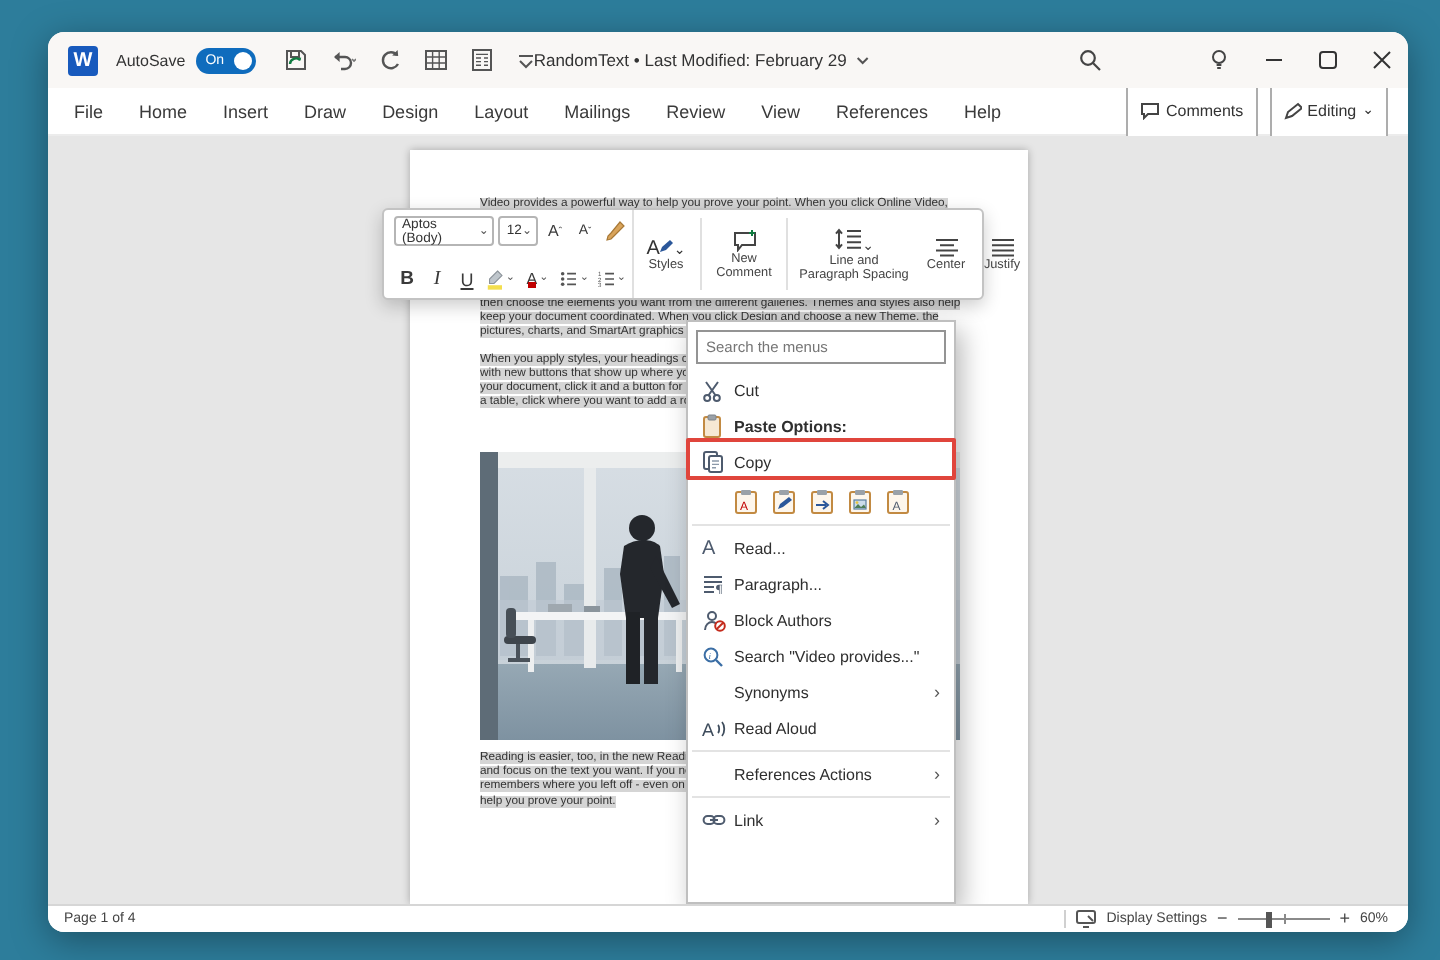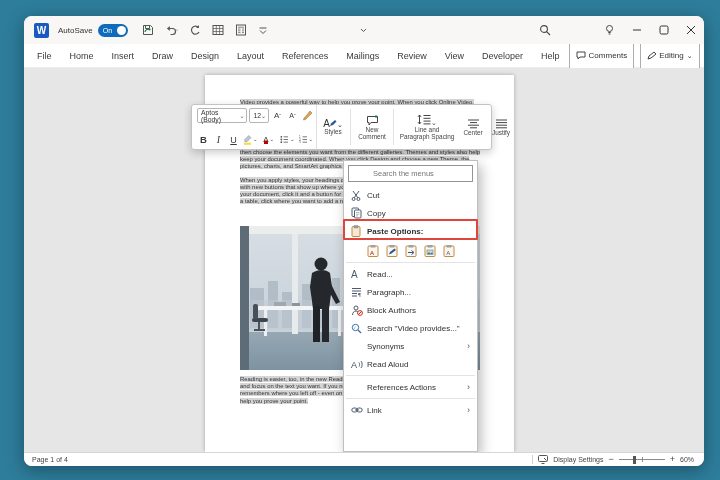--- a/index.html
+++ b/index.html
@@ -63,21 +63,21 @@
   .und-u { text-decoration:underline; font-size:9px; }
   .colorbar { position:absolute; left:1px; right:1px; bottom:0; height:3px; }
   .mtb-right { flex:1; display:flex; align-items:stretch; border-left:1px solid #E0E0E0; }
   .bigbtn { display:flex; flex-direction:column; align-items:center; justify-content:center;
             font-size:6.4px; color:#444; text-align:center; line-height:7px; padding:2px 2px; }
   .vsep { width:1px; background:#E0E0E0; margin:4px 1px; }
 
   
   .ctxmenu { position:absolute; left:343px; top:160px; width:135px; height:292px; background:#fff;
              border:1px solid #BFBFBF; box-shadow:3px 5px 12px rgba(0,0,0,.28); z-index:60; padding-top:3px; }
-  .ctx-search { margin:1px 4px 4px 4px; height:17px; border:1px solid #949494; display:flex; align-items:center;padding-left:20px; }
+  .ctx-search { margin:1px 4px 4px 4px; height:17px; border:1px solid #949494; display:flex; align-items:center; }
   .ctx-search input { border:none; outline:none; width:100%; font-size:7.5px; color:#444; padding:0 4px;
                       font-family:"Liberation Sans", sans-serif; background:transparent; }
   .mi { height:18px; display:flex; align-items:center; padding:0 7px 0 7px; position:relative; }
   .mic { width:16px; display:flex; align-items:center; justify-content:flex-start; flex:none; }
   .mil { font-size:8px; color:#2F2F2F; white-space:nowrap; }
   .mil.bold { font-weight:bold; }
   .mia { margin-left:auto; font-size:9px; color:#555; line-height:1; }
   .pasterow { height:20px; display:flex; align-items:center; gap:7px; padding-left:23px; }
   .msep { height:1px; background:#E3E3E3; margin:2px 2px; }
   .redbox { position:absolute; left:-1px; right:-1px; top:58px; height:21px; border:2px solid #E0453C;
@@ -141,20 +141,21 @@
           </svg>
       </span>
       <span>
         <svg width="10" height="11" viewBox="0 0 10 11">
             <path d="M1.5 3h7" stroke="#555" stroke-width="1"></path>
             <path d="M2 5.5l3 3 3-3" fill="none" stroke="#555" stroke-width="1"></path>
           </svg>
       </span>
     </div>
     <div class="tb-title">
+      <span>RandomText  •  Last Modified: February 29</span>
       <svg width="7" height="5" viewBox="0 0 7 5">
           <path d="M1 1l2.5 2.5L6 1" fill="none" stroke="#555" stroke-width="1"></path>
         </svg>
     </div>
     <div class="tb-right">
       <span class="tb-ic">
         <svg width="12" height="12" viewBox="0 0 12 12">
             <circle cx="5" cy="5" r="3.4" fill="none" stroke="#444" stroke-width="1.1"></circle>
             <path d="M7.6 7.6 11 11" stroke="#444" stroke-width="1.1"></path>
           </svg>
@@ -185,25 +186,24 @@
   </div>
 
   <div class="tabrow">
     <div class="tabs">
       <span class="tab">File</span>
       <span class="tab">Home</span>
       <span class="tab">Insert</span>
       <span class="tab">Draw</span>
       <span class="tab">Design</span>
       <span class="tab">Layout</span>
-      <span class="tab">References</span>
       <span class="tab">Mailings</span>
       <span class="tab">Review</span>
       <span class="tab">View</span>
-      <span class="tab">Developer</span>
+      <span class="tab">References</span>
       <span class="tab">Help</span>
     </div>
     <div class="ribbon-actions">
       <div class="pill">
         <svg width="10" height="9" viewBox="0 0 10 9">
             <path d="M1 1h8v5H4L2 8V6H1z" fill="none" stroke="#444" stroke-width="1"></path>
           </svg>
         <span>Comments</span>
       </div>
       <div class="pill">
@@ -408,37 +408,37 @@
               <path d="M2 1l5 7M8 1 3 8" stroke="#4E5B6E" stroke-width="1"></path>
               <circle cx="2.6" cy="9" r="1.5" fill="none" stroke="#4E5B6E" stroke-width="1"></circle>
               <circle cx="7.4" cy="9" r="1.5" fill="none" stroke="#4E5B6E" stroke-width="1"></circle>
             </svg>
         </span>
         <span class="mil">Cut</span>
       </div>
 
       <div class="mi">
         <span class="mic">
+          <svg width="10" height="12" viewBox="0 0 10 12">
+              <rect x="1" y="1.5" width="8" height="10" rx="1" fill="#F6E8D3" stroke="#C28A42" stroke-width="1"></rect>
+              <rect x="3" y="0.5" width="4" height="2.5" rx=".6" fill="#9AA1A8" stroke="#7C838A" stroke-width=".5"></rect>
+            </svg>
+        </span>
+        <span class="mil bold">Paste Options:</span>
+      </div>
+
+      <div class="mi">
+        <span class="mic">
           <svg width="11" height="12" viewBox="0 0 11 12">
               <rect x="1" y="1" width="6.5" height="8.5" rx="1" fill="none" stroke="#4E5B6E" stroke-width="1"></rect>
               <rect x="3.5" y="3" width="6.5" height="8" rx="1" fill="#fff" stroke="#4E5B6E" stroke-width="1"></rect>
               <path d="M5 5.5h3.5M5 7.2h3.5M5 8.9h2" stroke="#8C99A9" stroke-width=".7"></path>
             </svg>
         </span>
         <span class="mil">Copy</span>
-      </div>
-
-      <div class="mi">
-        <span class="mic">
-          <svg width="10" height="12" viewBox="0 0 10 12">
-              <rect x="1" y="1.5" width="8" height="10" rx="1" fill="#F6E8D3" stroke="#C28A42" stroke-width="1"></rect>
-              <rect x="3" y="0.5" width="4" height="2.5" rx=".6" fill="#9AA1A8" stroke="#7C838A" stroke-width=".5"></rect>
-            </svg>
-        </span>
-        <span class="mil bold">Paste Options:</span>
       </div>
 
       <div class="pasterow">
         <svg width="12" height="13" viewBox="0 0 12 13">
             <rect x="1" y="2" width="10" height="10.5" rx="1" fill="#FDF6EC" stroke="#C28A42" stroke-width="1"></rect>
             <rect x="3.5" y="1" width="5" height="2.5" rx=".6" fill="#9AA1A8"></rect>
             <text x="3" y="11" font-size="6" fill="#C00000" font-family="Liberation Sans">A</text>
           </svg>
         <svg width="12" height="13" viewBox="0 0 12 13">
             <rect x="1" y="2" width="10" height="10.5" rx="1" fill="#FDF6EC" stroke="#C28A42" stroke-width="1"></rect>

